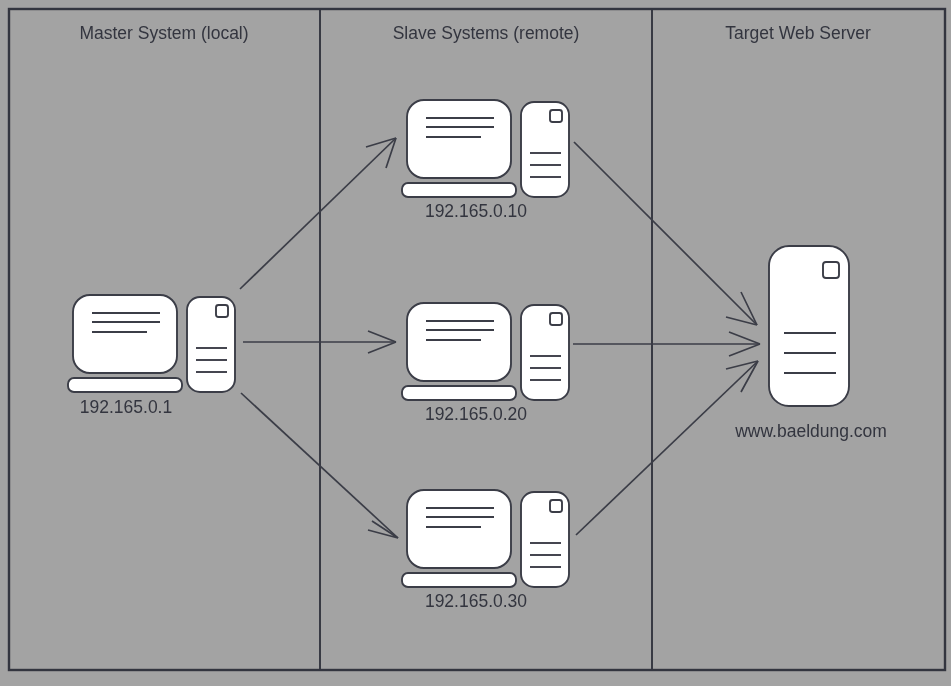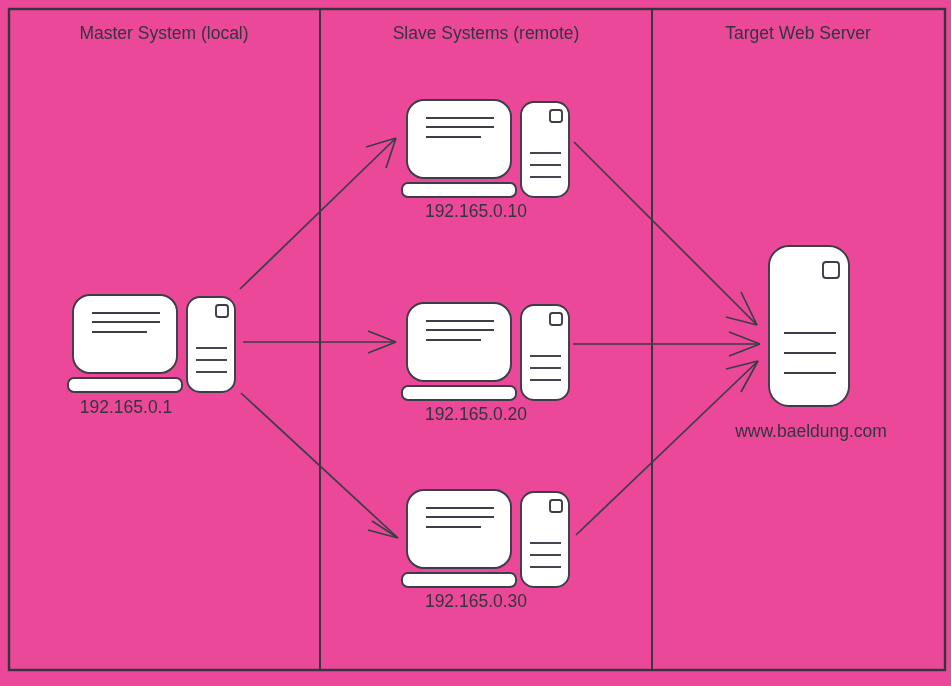--- a/index.html
+++ b/index.html
@@ -11,21 +11,21 @@
   body {
     font-family: "Liberation Sans", sans-serif;
     width: 951px;
     height: 686px;
     overflow: hidden;
   }
   #diagram-root {
     position: relative;
     width: 951px;
     height: 686px;
-    background: #ec4899;
+    background: #a3a3a3;
   }
   #diagram-svg {
     position: absolute;
     left: 0;
     top: 0;
     width: 951px;
     height: 686px;
     display: block;
   }
   .frame-line {

